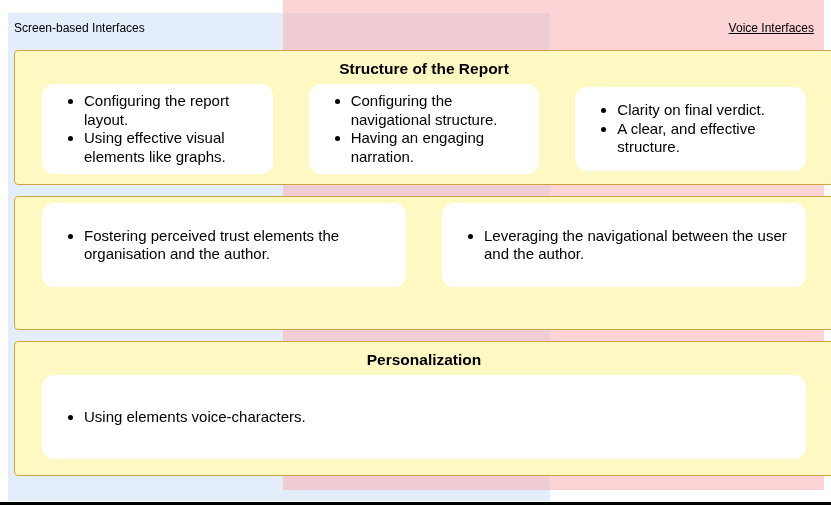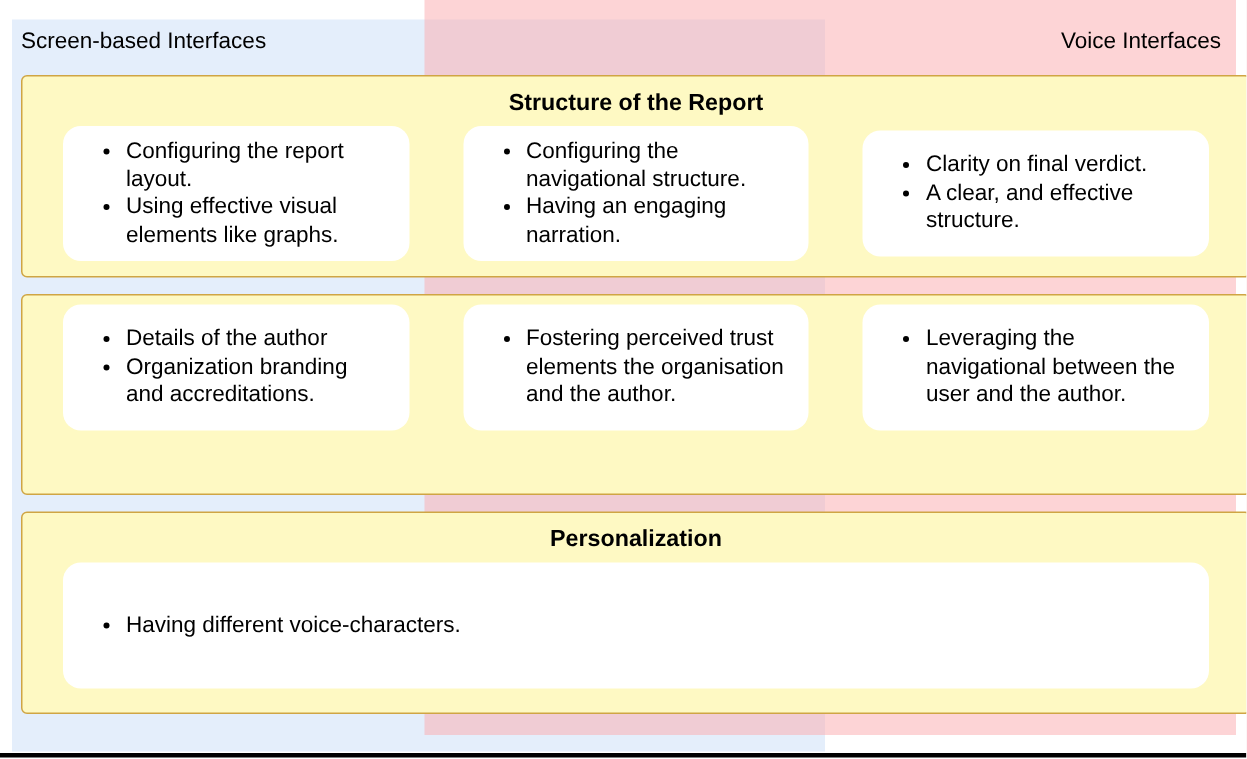--- a/index.html
+++ b/index.html
@@ -22,26 +22,26 @@
   .bg-voice {
     position: absolute;
     left: 283px; top: 0;
     width: 541px; height: 490px;
     background: rgba(251, 170, 173, 0.5); 
   }
   
   .col-label {
     position: absolute;
     top: 19px;
-    font-size: 15px;
+    font-size: 12px;
     line-height: 18px;
     white-space: nowrap;
   }
   .label-screen { left: 14px; }
-  .label-voice { right: 17px; }
+  .label-voice { right: 17px; text-decoration: underline; }
   
   .panel {
     position: absolute;
     left: 14px;
     width: 820px;
     box-sizing: border-box;
     background: #fef9c3;
     border: 1.5px solid #cfa544;
     border-radius: 4px;
   }
@@ -119,43 +119,37 @@
           <li>A clear, and effective structure.</li>
         </ul>
       </div>
     </div>
   </section>
 
   <section class="panel panel-2">
     <div class="cards">
       <div class="card">
         <ul>
-          <li>Details of the author</li>
-          <li>Organization branding and accreditations.</li>
-        </ul>
-      </div>
-      <div class="card">
-        <ul>
           <li>Fostering perceived trust elements the organisation and the author.</li>
         </ul>
       </div>
       <div class="card">
         <ul>
           <li>Leveraging the navigational between the user and the author.</li>
         </ul>
       </div>
     </div>
   </section>
 
   <section class="panel panel-3">
     <h2 class="panel-title">Personalization</h2>
     <div class="cards">
       <div class="card">
         <ul>
-          <li>Having different voice-characters.</li>
+          <li>Using elements voice-characters.</li>
         </ul>
       </div>
     </div>
   </section>
 
   <div class="bottom-line"></div>
 
 </div>
 
 </body></html>

